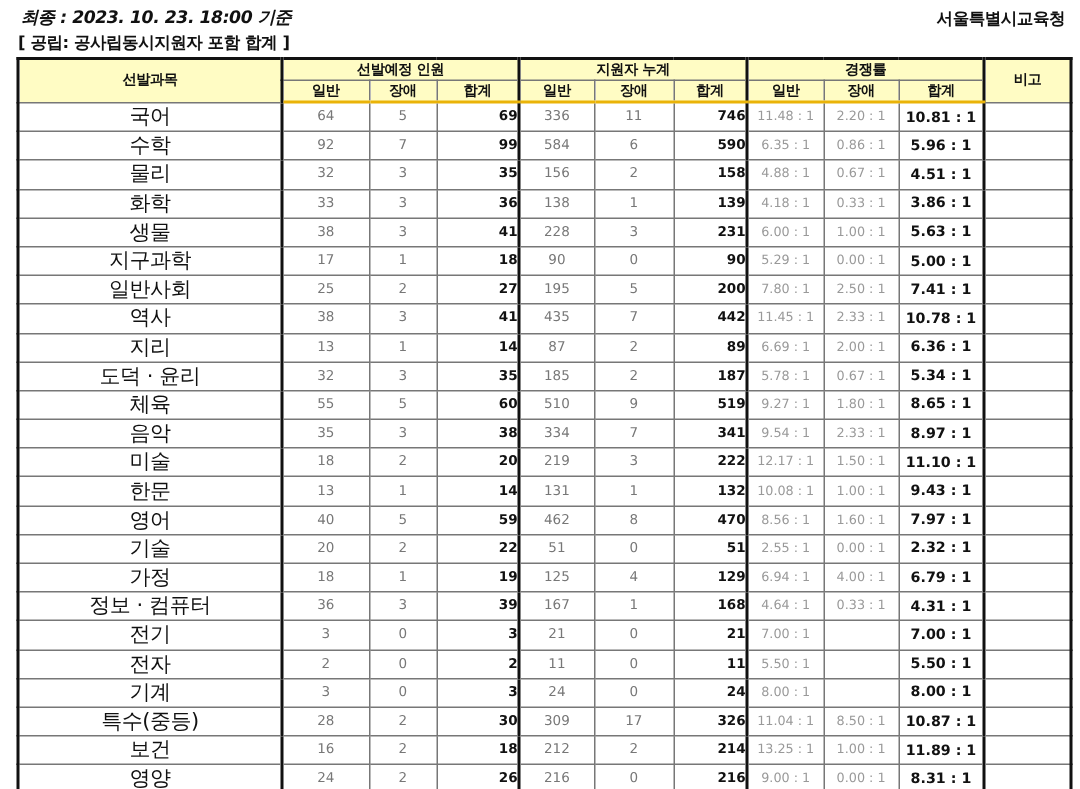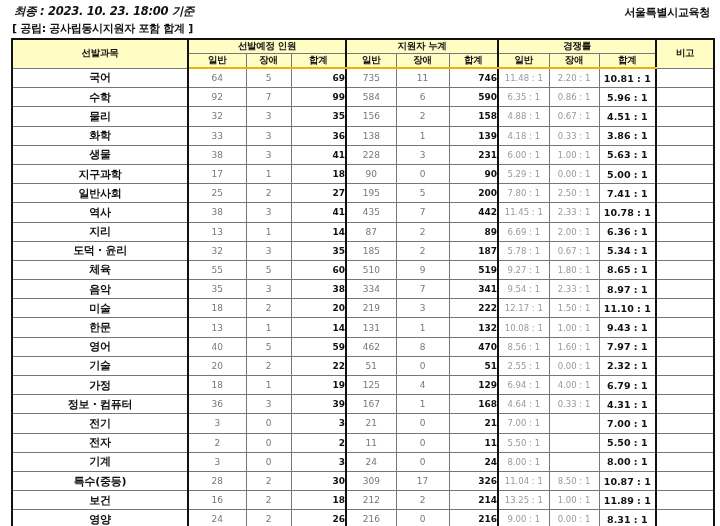--- a/index.html
+++ b/index.html
@@ -7,21 +7,21 @@
          font-family:"DejaVu Sans","Liberation Sans",sans-serif; color:#111; }
   .top-line { position:absolute; left:14px; top:4px; font-size:11.5px; font-weight:bold; letter-spacing:-0.3px;font-style:italic; }
   .org { position:absolute; right:10px; top:5px; font-size:11px; font-weight:bold; letter-spacing:-0.3px;text-align:center; }
   .subtitle { position:absolute; left:12px; top:21px; font-size:11px; font-weight:bold; letter-spacing:-0.3px; }
   table { position:absolute; left:11px; top:38px; border-collapse:collapse; table-layout:fixed;
           width:702px; border:2px solid #111; font-size:9px; }
   th, td { border:1px solid #777; text-align:center; padding:0; overflow:hidden; white-space:nowrap; }
   thead th { background:#fffcc4; font-weight:bold; font-size:9.5px; letter-spacing:-0.3px; height:12px; }
   thead tr.r2 th { height:11px; border-bottom:2px solid #eab308; }
   tbody td { height:18.2px; color:#777; }
-  tbody td.subj { color:#111; font-weight:bold; font-size:11px; letter-spacing:-0.3px; }
+  tbody td.subj { color:#111; font-weight:normal; font-size:14px; letter-spacing:-0.3px; }
   tbody td.tot { color:#111; font-weight:bold;text-align:right; }
   tbody td.rate { color:#999; font-size:8.5px; }
   tbody td.rate-tot { color:#111; font-weight:bold; font-size:9.5px;margin-left:26px; }
   .thick-r { border-right:2px solid #111 !important; }
 </style>
 </head>
 <body>
 
 <div class="top-line">최종 : 2023. 10. 23. 18:00 기준</div>
 <div class="org">서울특별시교육청</div>
@@ -60,21 +60,21 @@
       <th>장애</th>
       <th class="thick-r">합계</th>
     </tr>
   </thead>
   <tbody id="tbody">
       <tr>
         <td class="subj thick-r">국어</td>
         <td>64</td>
         <td>5</td>
         <td class="tot thick-r">69</td>
-        <td>735</td>
+        <td>336</td>
         <td>11</td>
         <td class="tot thick-r">746</td>
         <td class="rate">11.48 : 1</td>
         <td class="rate">2.20 : 1</td>
         <td class="rate-tot thick-r">10.81 : 1</td>
         <td></td>
       </tr>
       <tr>
         <td class="subj thick-r">수학</td>
         <td>92</td>

